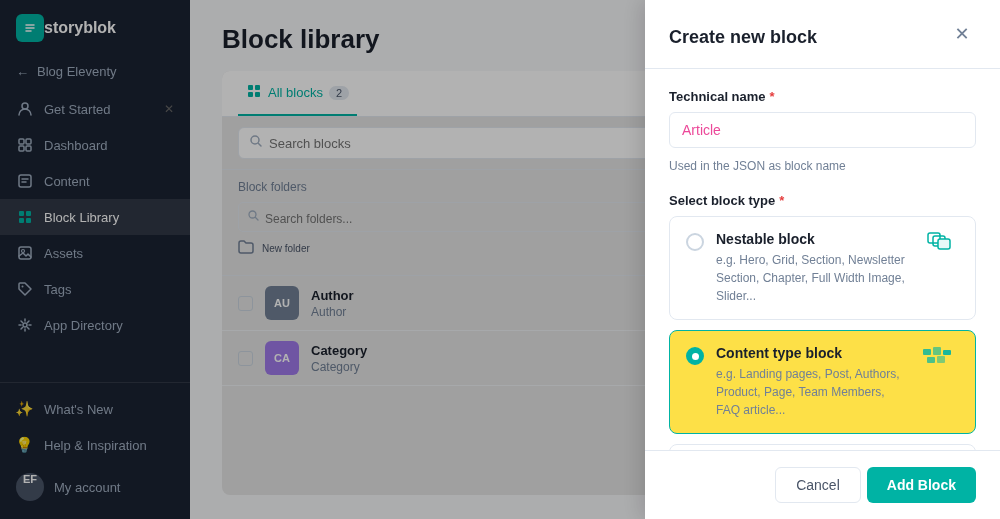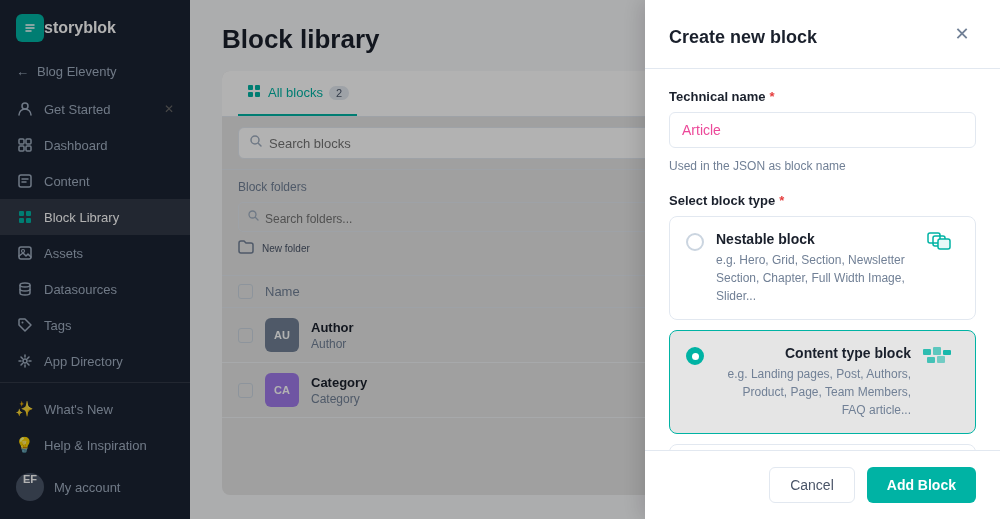--- a/index.html
+++ b/index.html
@@ -75,32 +75,32 @@
     .modal-title { font-size: 18px; font-weight: 700; color: #1a202c; }
     .modal-close { width: 28px; height: 28px; display: flex; align-items: center; justify-content: center; cursor: pointer; color: #718096; font-size: 18px; border-radius: 4px; }
     .modal-body { flex: 1; overflow-y: auto; padding: 20px 24px; display: flex; flex-direction: column; gap: 20px; }
     .field-label { font-size: 13px; font-weight: 600; color: #1a202c; margin-bottom: 8px; display: flex; align-items: center; gap: 4px; }
     .required-star { color: #e53e3e; }
     .field-input { width: 100%; border: 1.5px solid #e2e8f0; border-radius: 6px; padding: 9px 12px; font-size: 14px; color: #ec4899; outline: none; }
     .field-hint { font-size: 12px; color: #718096; margin-top: 11px; }
 
     
     .block-type-option { border: 1.5px solid #e2e8f0; border-radius: 8px; padding: 14px 16px; cursor: pointer; display: flex; align-items: flex-start; gap: 12px; margin-bottom: 10px; position: relative; }
-    .block-type-option.selected { border-color: #00b3a4; background: #e5e5e5; text-align: right; }
+    .block-type-option.selected { border-color: #00b3a4; background: #fde047; }
     .block-type-option:last-child { margin-bottom: 0; }
     .radio-outer { width: 18px; height: 18px; border-radius: 50%; border: 2px solid #cbd5e0; display: flex; align-items: center; justify-content: center; flex-shrink: 0; margin-top: 2px; }
     .radio-outer.checked { border-color: #00b3a4; background: #00b3a4; }
     .radio-inner { width: 7px; height: 7px; border-radius: 50%; background: #fff; }
     .option-content { flex: 1; }
     .option-title { font-size: 14px; font-weight: 600; color: #1a202c; margin-bottom: 4px; }
     .option-desc { font-size: 12px; color: #718096; line-height: 1.5; }
     .option-icon { flex-shrink: 0; display: flex; align-items: center; gap: 3px; color: #00b3a4; font-size: 18px; }
 
     
-    .modal-footer { padding: 16px 24px; border-top: 1px solid #e2e8f0; display: flex; justify-content: flex-end; gap: 12px; }
+    .modal-footer { padding: 16px 24px; border-top: 1px solid #e2e8f0; display: flex; justify-content: flex-end; gap: 6px; }
     .btn-cancel { padding: 9px 20px; border: 1.5px solid #e2e8f0; border-radius: 6px; background: #fff; font-size: 14px; color: #4a5568; cursor: pointer; font-weight: 500; }
     .btn-primary { padding: 9px 20px; background: #00b3a4; border: none; border-radius: 6px; color: #fff; font-size: 14px; font-weight: 600; cursor: pointer; }
   </style>
 </head>
 <body>
 
 <div class="sidebar">
   <div class="sidebar-logo">
     <div class="logo-icon">
       <svg width="16" height="16" viewBox="0 0 16 16" fill="none">
@@ -160,30 +160,20 @@
     </div>
     <div class="nav-item">
       <span class="nav-icon">
         <svg width="16" height="16" viewBox="0 0 16 16" fill="none">
             <rect x="2" y="2" width="12" height="12" rx="2" stroke="#a0aec0" stroke-width="1.5"></rect>
             <circle cx="6" cy="6" r="1.5" stroke="#a0aec0" stroke-width="1.2"></circle>
             <path d="M2 11l4-3 3 3 2-2 3 3" stroke="#a0aec0" stroke-width="1.5" stroke-linecap="round" stroke-linejoin="round"></path>
           </svg>
       </span>
       <span>Assets</span>
-    </div>
-    <div class="nav-item">
-      <span class="nav-icon">
-        <svg width="16" height="16" viewBox="0 0 16 16" fill="none">
-            <ellipse cx="8" cy="4" rx="5" ry="2" stroke="#a0aec0" stroke-width="1.5"></ellipse>
-            <path d="M3 4v4c0 1.1 2.2 2 5 2s5-.9 5-2V4" stroke="#a0aec0" stroke-width="1.5"></path>
-            <path d="M3 8v4c0 1.1 2.2 2 5 2s5-.9 5-2V8" stroke="#a0aec0" stroke-width="1.5"></path>
-          </svg>
-      </span>
-      <span>Datasources</span>
     </div>
     <div class="nav-item">
       <span class="nav-icon">
         <svg width="16" height="16" viewBox="0 0 16 16" fill="none">
             <path d="M8 2H3a1 1 0 00-1 1v5l6 6 6-6-6-6z" stroke="#a0aec0" stroke-width="1.5" stroke-linejoin="round"></path>
             <circle cx="5.5" cy="5.5" r="1" fill="#a0aec0"></circle>
           </svg>
       </span>
       <span>Tags</span>
     </div>
@@ -272,24 +262,20 @@
         <div class="folder-item">
           <span class="folder-icon">
             <svg width="16" height="14" viewBox="0 0 16 14" fill="none">
                 <path d="M1 3a2 2 0 012-2h3l2 2h5a2 2 0 012 2v6a2 2 0 01-2 2H3a2 2 0 01-2-2V3z" stroke="#718096" stroke-width="1.5" fill="none"></path>
               </svg>
           </span>
           <span>New folder</span>
         </div>
       </div>
 
-      <div class="name-header">
-        <div class="name-header-checkbox"></div>
-        <span class="name-header-label">Name</span>
-      </div>
 
       <div class="blocks-list">
         <div class="block-row">
           <div class="block-checkbox"></div>
           <div class="block-avatar" style="background:#718096;">
             <span>AU</span>
           </div>
           <div class="block-info">
             <span class="block-name">Author</span>
             <span class="block-type">Author</span>

